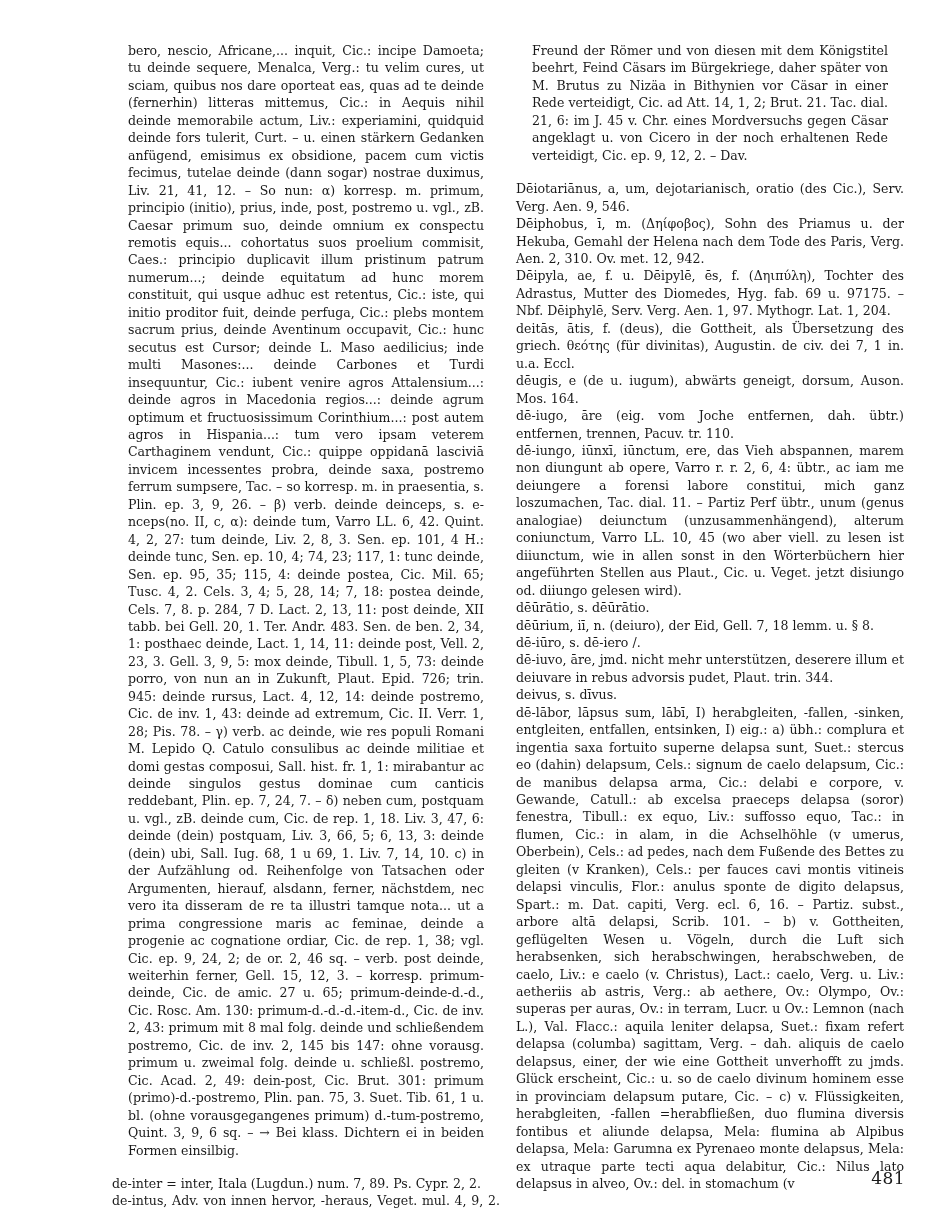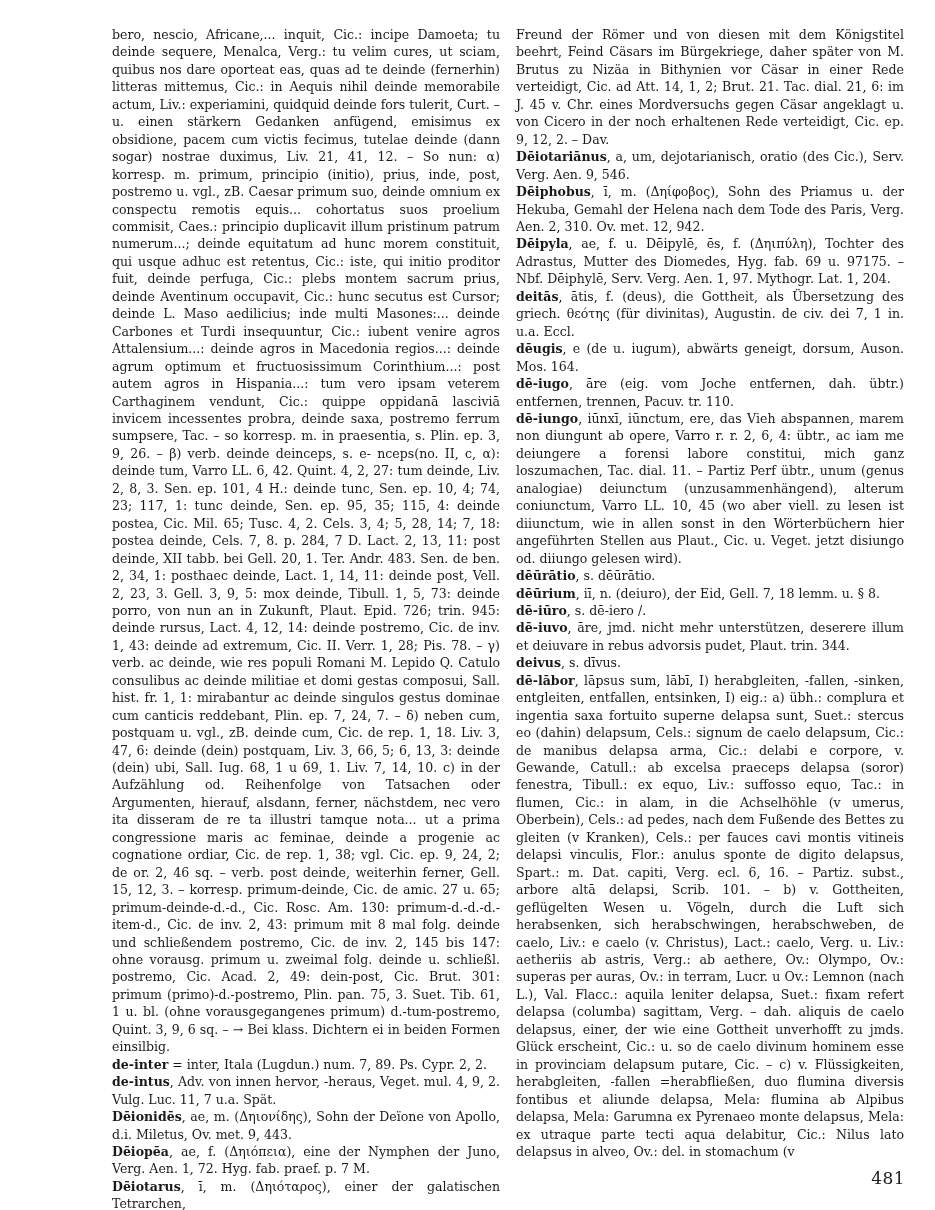--- a/index.html
+++ b/index.html
@@ -35,25 +35,25 @@
     text-align: justify;
     text-justify: inter-word;
     hyphens: manual;
     -webkit-hyphens: manual;
   }
   .col > p {
     margin: 0;
     text-indent: 0;
   }
   .col > p.cont {
-    margin: 0;
+    margin: 16px;
   }
   
   .hw {
-    font-weight: bold;
+    font-weight: normal;
   }
   i, .it {
   }
   #folio {
     position: absolute;
     right: 30px;
     bottom: 22px;
     font-size: 17px;
     letter-spacing: 0.4px;
   }

